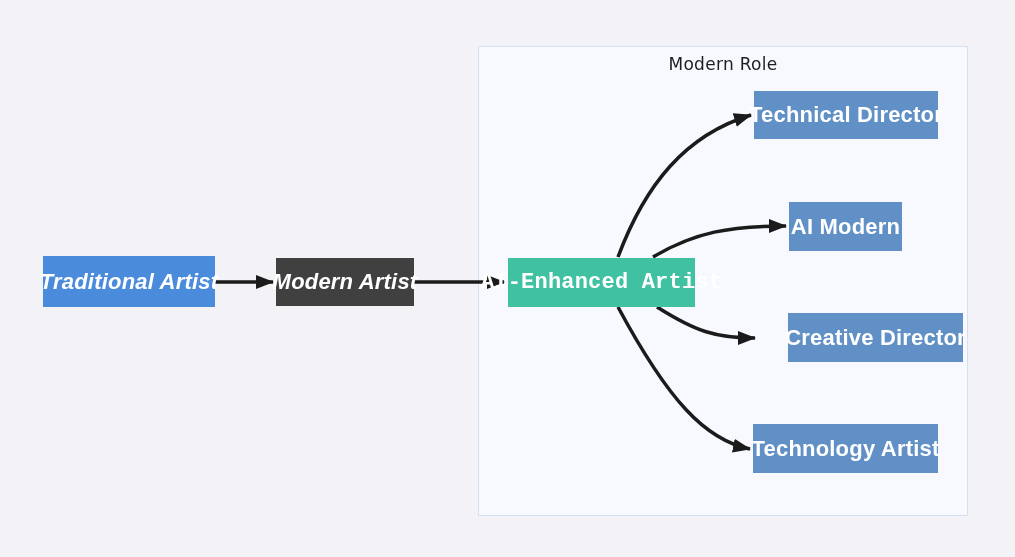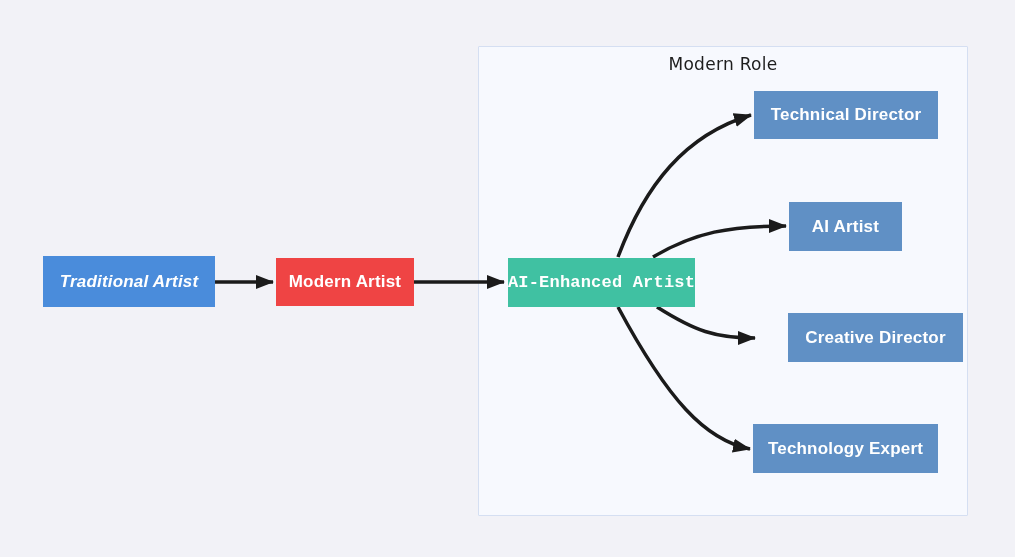--- a/index.html
+++ b/index.html
@@ -48,21 +48,21 @@
     stroke-width: 3.5px;
     stroke-linejoin: round;
   }
   .node {
     position: absolute;
     display: flex;
     align-items: center;
     justify-content: center;
     box-sizing: border-box;
     font-weight: bold;
-    font-size: 17px;
+    font-size: 22px;
     letter-spacing: 0.2px;
     white-space: nowrap;
   }
   .node-traditional { left: 43px;  top: 256px; width: 172px; height: 51px; font-style: italic; }
   .node-modern      { left: 276px; top: 258px; width: 138px; height: 48px; }
   .node-ai          { left: 508px; top: 258px; width: 187px; height: 49px; }
   .node-technical   { left: 754px; top: 91px;  width: 184px; height: 48px; }
   .node-curator     { left: 789px; top: 202px; width: 113px; height: 49px; }
   .node-creative    { left: 758px; top: 313px; width: 175px; height: 49px; }
   .node-expert      { left: 753px; top: 424px; width: 185px; height: 49px; }
@@ -87,37 +87,37 @@
     <path class="edge" d="M618,257 C645,185 685,135 751,115" marker-end="url(#arrowhead)" style="stroke: rgb(27, 27, 27);"></path>
     <path class="edge" d="M653,257 C695,232 730,226 786,226" marker-end="url(#arrowhead)" style="stroke: rgb(27, 27, 27);"></path>
     <path class="edge" d="M657,307 C695,331 715,338 755,338" marker-end="url(#arrowhead)" style="stroke: rgb(27, 27, 27);"></path>
     <path class="edge" d="M618,307 C668,400 705,440 750,449" marker-end="url(#arrowhead)" style="stroke: rgb(27, 27, 27);"></path>
   </svg>
 
   <div class="node node-traditional" style="background-color: rgb(74, 140, 219);">
     <span style="color: rgb(255, 255, 255);">Traditional Artist</span>
   </div>
 
-  <div class="node node-modern" style="background-color: #ef4444;">
+  <div class="node node-modern" style="background-color: #404040; font-style: italic;">
     <span style="color: rgb(255, 255, 255);">Modern Artist</span>
   </div>
 
   <div class="node node-ai" style="background-color: rgb(64, 193, 162); font-family: Liberation Mono, monospace;">
     <span style="color: rgb(255, 255, 255);">AI-Enhanced Artist</span>
   </div>
 
   <div class="node node-technical" style="background-color: rgb(96, 144, 197);">
     <span style="color: rgb(255, 255, 255);">Technical Director</span>
   </div>
 
   <div class="node node-curator" style="background-color: rgb(96, 144, 197);">
-    <span style="color: rgb(255, 255, 255);">AI Artist</span>
+    <span style="color: rgb(255, 255, 255);">AI Modern</span>
   </div>
 
   <div class="node node-creative" style="background-color: rgb(96, 144, 197); margin-left: 30px;">
     <span style="color: rgb(255, 255, 255);">Creative Director</span>
   </div>
 
   <div class="node node-expert" style="background-color: rgb(96, 144, 197);">
-    <span style="color: rgb(255, 255, 255);">Technology Expert</span>
+    <span style="color: rgb(255, 255, 255);">Technology Artist</span>
   </div>
 
 </div>
 
 </body></html>

